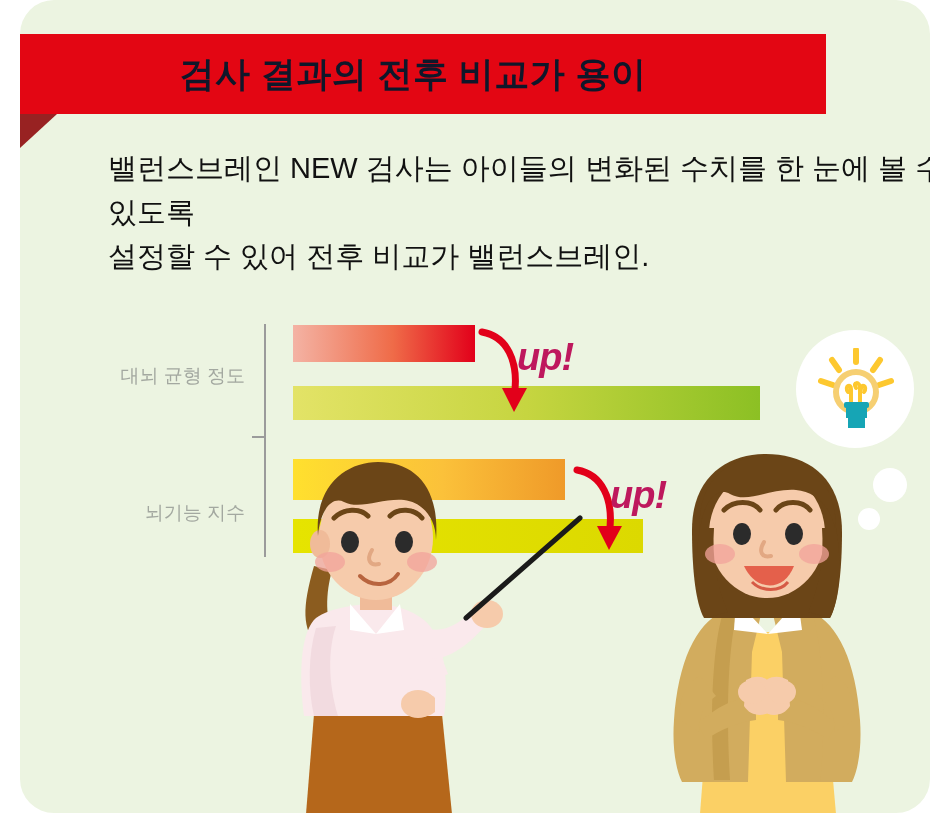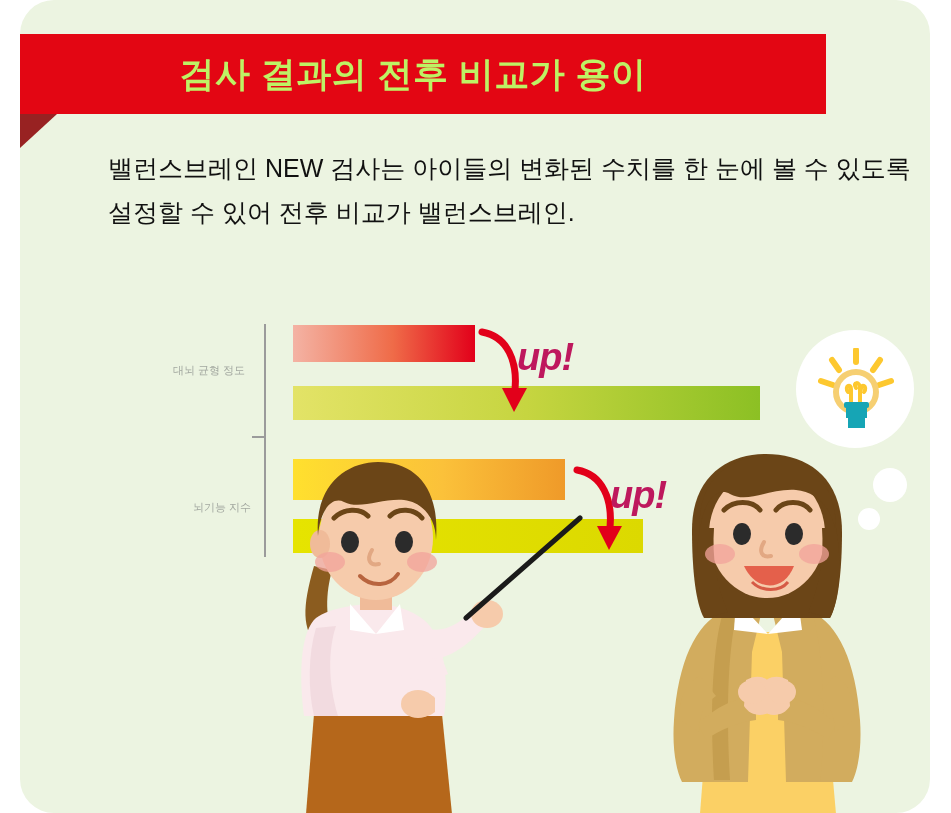--- a/index.html
+++ b/index.html
@@ -8,36 +8,36 @@
   .stage{position:relative;width:951px;height:813px;background:#ffffff;}
 
   
   .card{position:absolute;left:20px;top:0;width:910px;height:813px;
         background:#ecf4e1;border-radius:34px 34px 34px 34px;overflow:hidden;}
 
   
   .ribbon{position:absolute;left:0;top:34px;width:806px;height:80px;
           background:#e30613;z-index:6;display:flex;align-items:center;
           justify-content:center;}
-  .ribbon-title{color:#bef264;font-size:35px;font-weight:bold;letter-spacing:.5px;
+  .ribbon-title{color:#0f172a;font-size:35px;font-weight:bold;letter-spacing:.5px;
                 white-space:nowrap;transform:translateX(-10px);}
   .ribbon-fold{position:absolute;left:0;top:114px;width:0;height:0;z-index:6;
                border-left:37px solid #982222;border-bottom:34px solid transparent;}
 
   
   .body-text{position:absolute;left:88px;top:146px;width:840px;z-index:5;
-             color:#111111;font-size:25px;line-height:44px;font-weight:500;}
+             color:#111111;font-size:29px;line-height:44px;font-weight:500;}
 
   
   .chart{position:absolute;left:0;top:0;width:951px;height:813px;z-index:2;}
   .axis-v{position:absolute;left:244px;top:324px;width:2px;height:233px;background:#9b9b9b;}
   .axis-tick{position:absolute;left:232px;top:436px;width:14px;height:2px;background:#9b9b9b;}
-  .cat-label{position:absolute;color:#a3a8a0;font-size:11px;white-space:nowrap;text-align:right;}
+  .cat-label{position:absolute;color:#a3a8a0;font-size:19px;white-space:nowrap;text-align:right;}
   .cat-0{left:30px;top:363px;width:195px;}
-  .cat-1{left:36px;top:500px;width:195px;}
+  .cat-1{left:30px;top:500px;width:195px;}
   .bar{position:absolute;left:273px;}
   .b0{top:325px;height:37px;}
   .b1{top:386px;height:34px;}
   .b2{top:459px;height:41px;}
   .b3{top:519px;height:34px;}
   .up-text{position:absolute;color:#be185d;font-size:38px;font-style:italic;
            font-weight:bold;letter-spacing:-1px;}
   .up0{left:497px;top:336px;}
   .up1{left:590px;top:474px;}
   .arrow-svg{position:absolute;}

